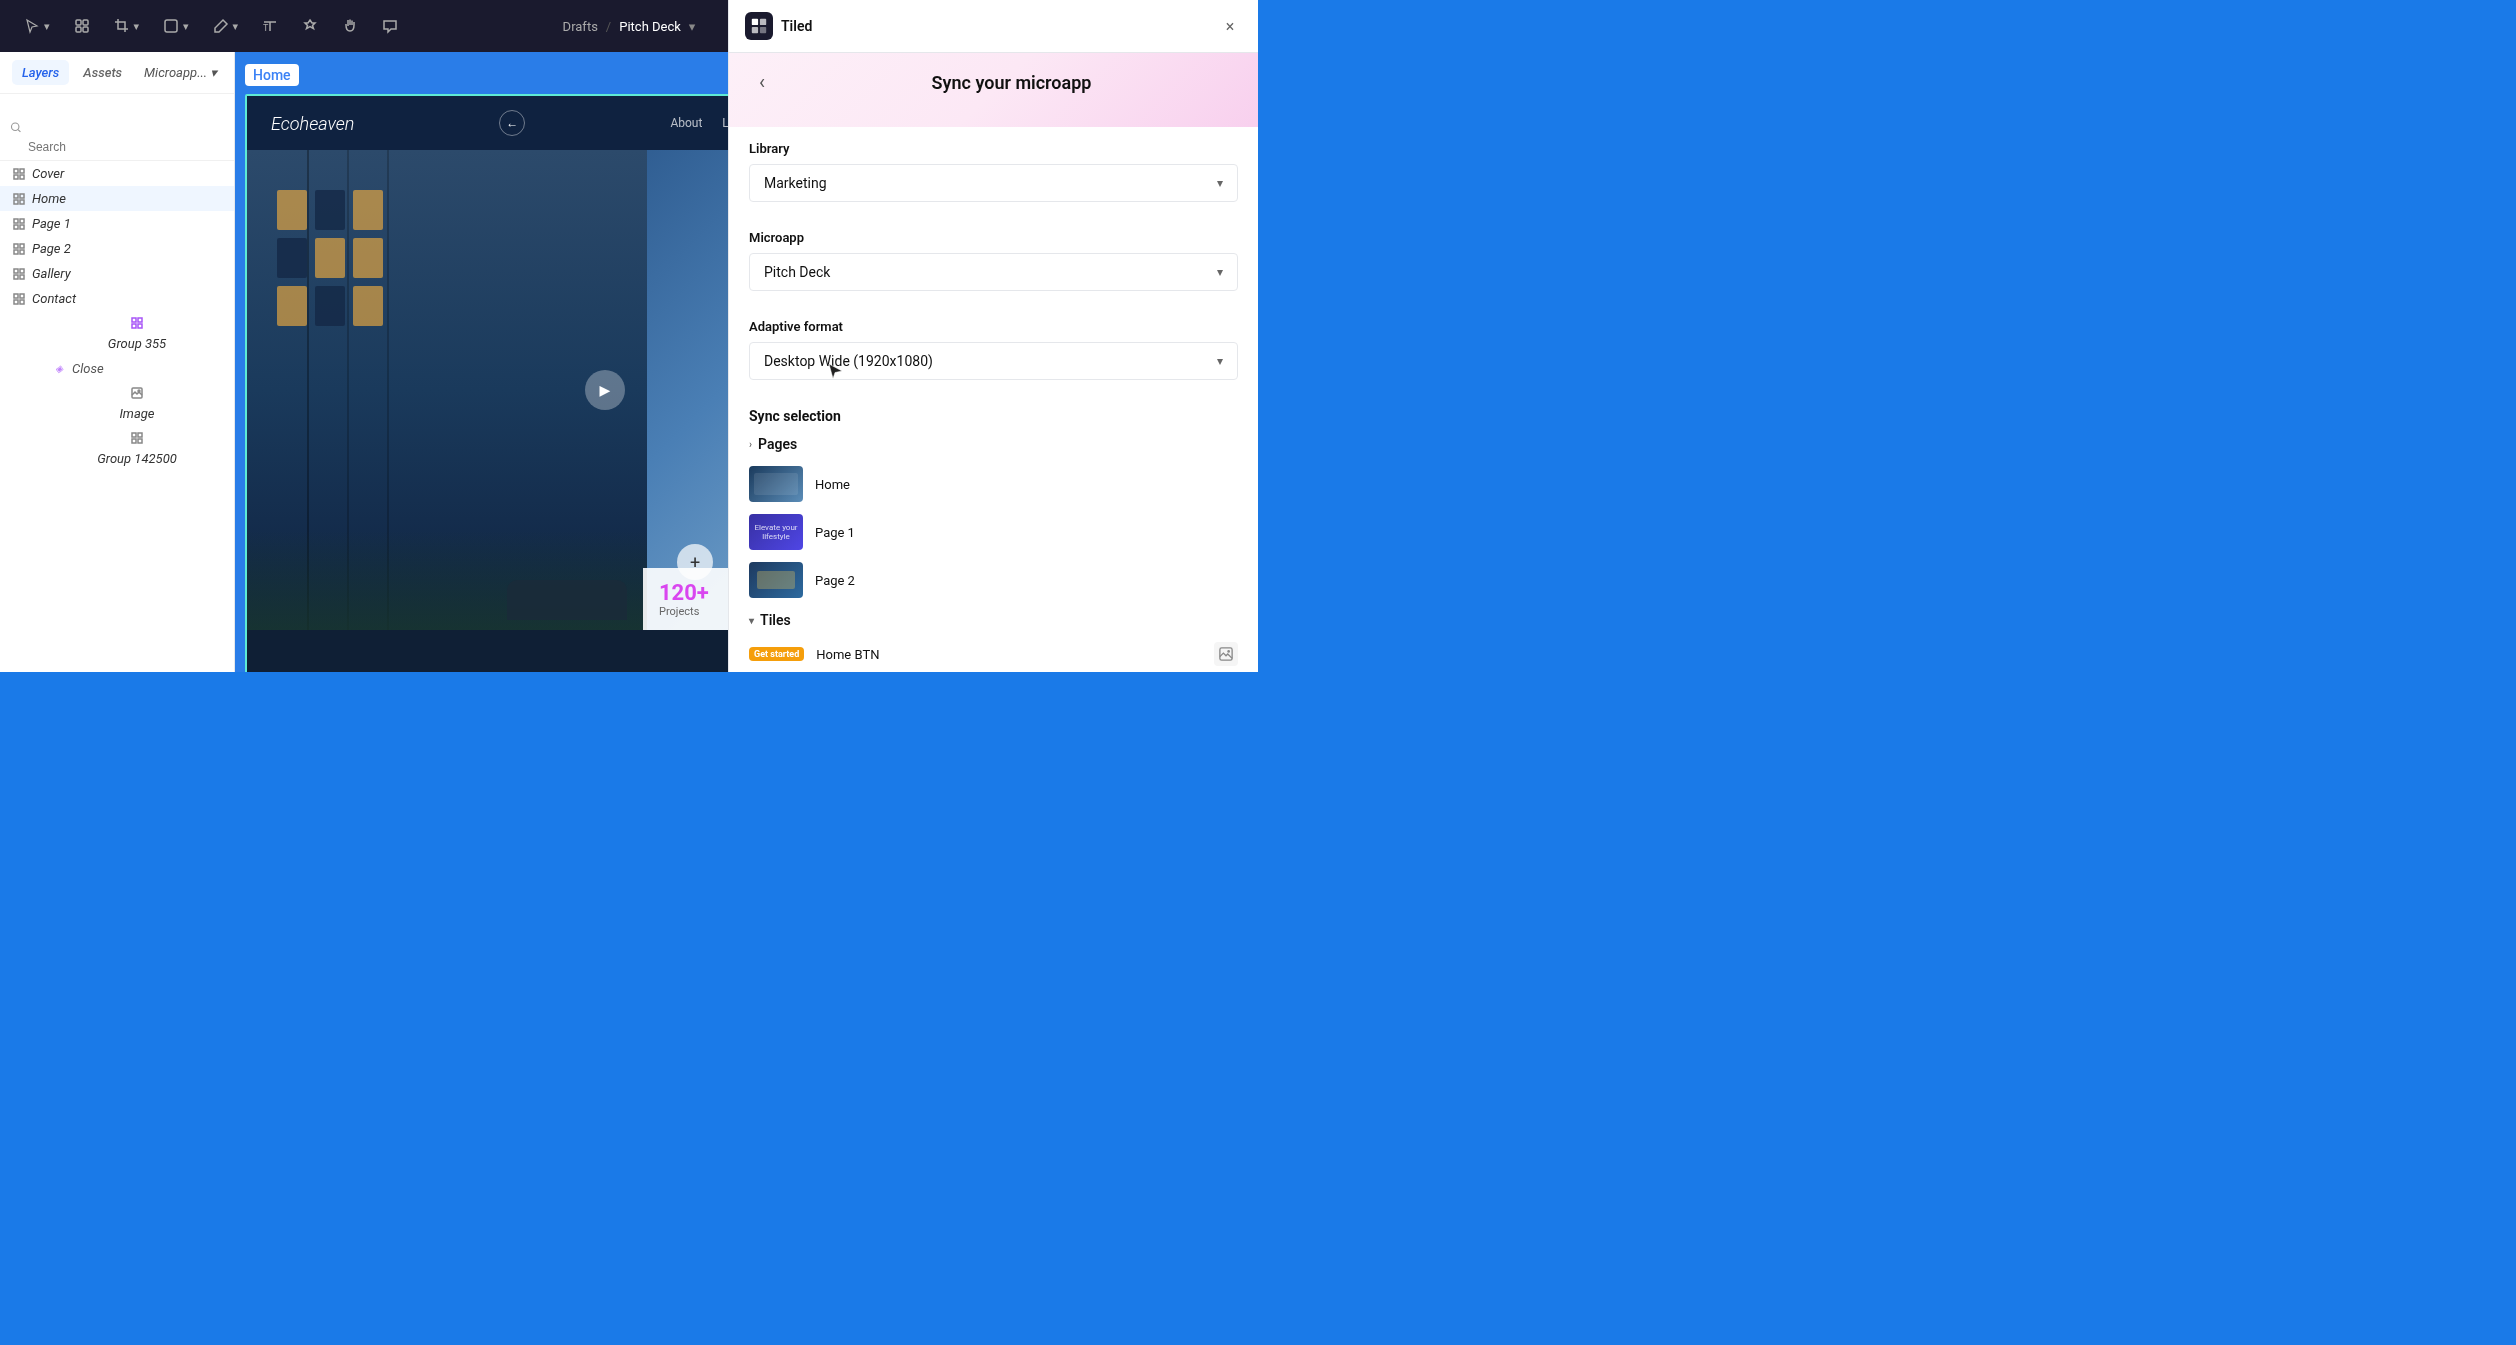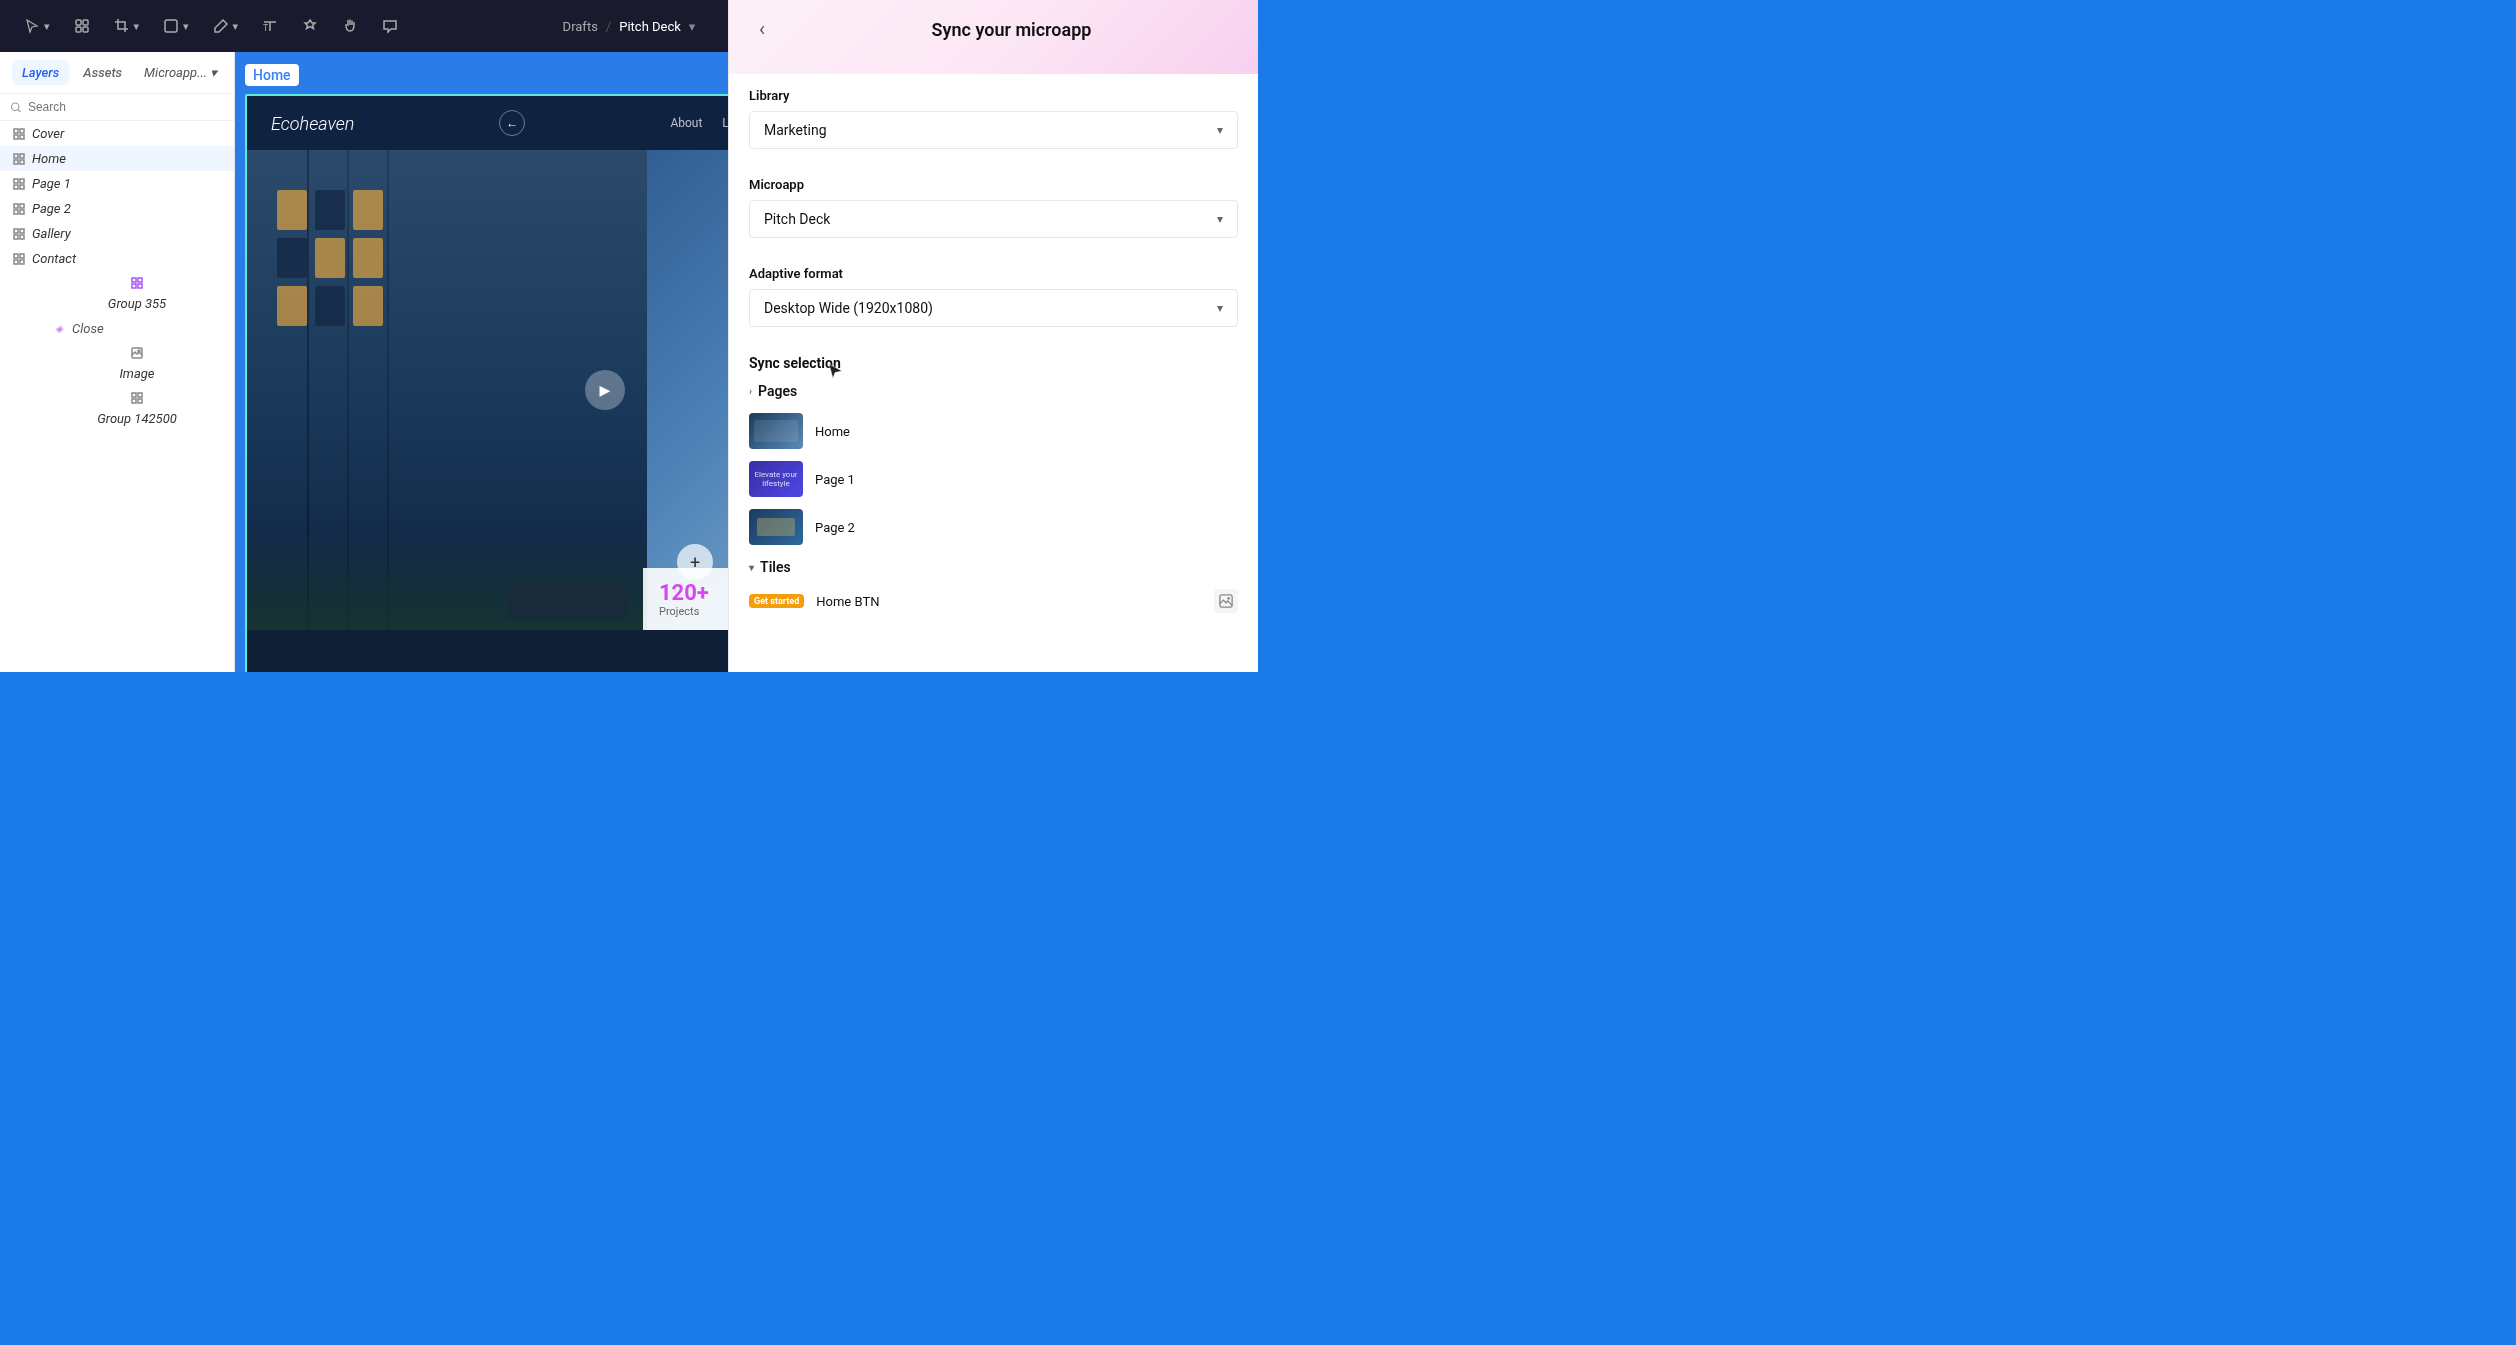--- a/index.html
+++ b/index.html
@@ -123,20 +123,21 @@
       border-bottom: 1px solid #f0f0f0;
     }
 
     .search-bar input {
       border: none;
       outline: none;
       font-size: 12px;
       color: #7f1d1d;
       width: 100%;
       background: transparent;
+      margin-top: 40px;
     }
 
     .layer-item {
       display: flex;
       align-items: center;
       padding: 5px 12px;
       gap: 6px;
       font-size: 13px;
       color: #333;
       cursor: pointer;
@@ -911,20 +912,36 @@
 
     <div class="cursor" style="left: 590px; top: 310px;">
       <svg viewBox="0 0 20 20" fill="none">
         <path d="M4 2l13 7-7 1.5-2 6z" fill="#222" stroke="#fff" stroke-width="0.5"></path>
       </svg>
     </div>
   </div>
 
   <div class="right-panel">
 
+    <div class="panel-header">
+      <div class="panel-header-left">
+        <div class="panel-app-icon">
+          <svg width="18" height="18" viewBox="0 0 20 20" fill="none">
+            <rect x="2" y="2" width="7" height="7" rx="1" fill="white"></rect>
+            <rect x="11" y="2" width="7" height="7" rx="1" fill="white" opacity="0.7"></rect>
+            <rect x="2" y="11" width="7" height="7" rx="1" fill="white" opacity="0.7"></rect>
+            <rect x="11" y="11" width="7" height="7" rx="1" fill="white" opacity="0.4"></rect>
+          </svg>
+        </div>
+        <span class="panel-app-name">Tiled</span>
+      </div>
+      <div class="panel-close-btn">
+        <span>×</span>
+      </div>
+    </div>
 
     <div class="sync-hero">
       <div class="sync-header" style="padding:0 0 12px 0; border-bottom:none; background:transparent;">
         <div class="back-btn">
           <span style="font-size:20px;">‹</span>
         </div>
         <span class="sync-title">Sync your microapp</span>
       </div>
     </div>
 

